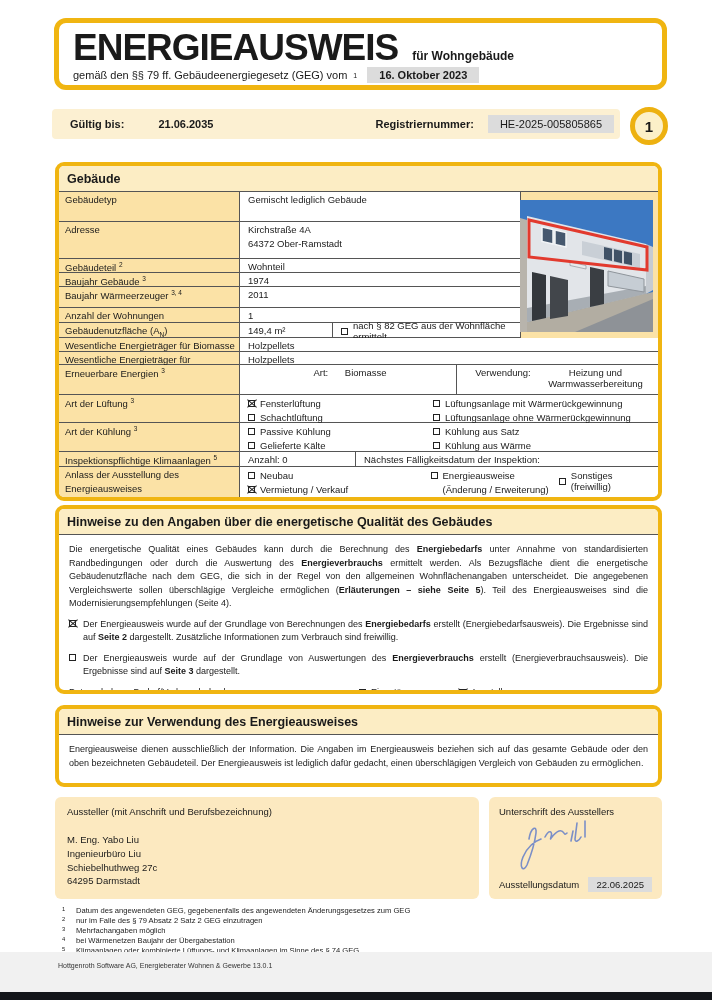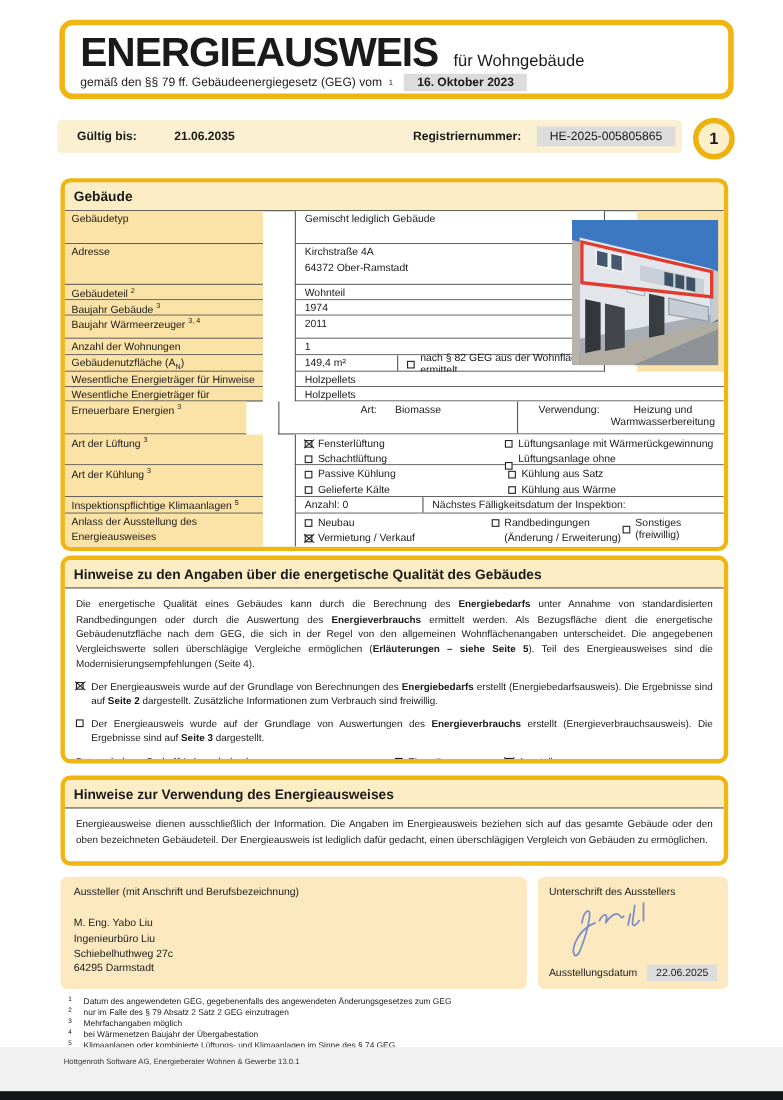--- a/index.html
+++ b/index.html
@@ -5,21 +5,21 @@
   * { margin:0; padding:0; box-sizing:border-box; }
   html,body { background:#fff; }
   body { font-family:"Liberation Sans","DejaVu Sans",sans-serif; color:#1a1a1a; }
   .page { position:relative; width:712px; height:1000px; background:#ffffff; overflow:hidden; }
 
   
   .header-box { position:absolute; left:54px; top:18px; width:613px; height:72px;
     border:5px solid #F0B511; border-radius:12px; background:#fff; padding:6px 12px 0 14px; }
   .title-line { display:flex; align-items:baseline; gap:14px; }
   .main-title { font-size:37px; font-weight:bold; letter-spacing:-1px; line-height:1.0; }
-  .title-sub { font-size:15px; font-weight:normal; }
+  .title-sub { font-size:12px; font-weight:bold; }
   .law-line { font-size:11px; margin-top:1px; display:flex; align-items:center; gap:4px; }
   .law-line sup { font-size:7px; margin-left:2px; }
   .gray-box { background:#DCDCDC; padding:2px 12px; font-size:11px; display:inline-block; }
   .law-line .gray-box { margin-left:6px; font-weight:bold; }
 
   
   .validity-bar { position:absolute; left:52px; top:109px; width:568px; height:30px;
     background:#FCF0D2; border-radius:4px; display:flex; align-items:center; font-size:11px;text-align:right; }
   .validity-bar .lbl1 { font-weight:bold; margin-left:18px; }
   .validity-bar .val1 { font-weight:bold; margin-left:34px; }
@@ -30,21 +30,21 @@
     display:flex; align-items:center; justify-content:center; font-size:15px; font-weight:bold; }
 
   
   .ysec { position:absolute; left:55px; width:607px; border:4px solid #F0B511; border-radius:9px;
     background:#fff; overflow:hidden; }
   .ysec-title { background:#FCEDC4; font-size:12.5px; font-weight:bold; padding:6px 8px 5px 8px;
     border-bottom:1px solid #555; }
 
   
   .btable { position:relative; font-size:9.5px; }
-  .brow { display:flex;gap:29px; }
+  .brow { display:flex; }
   .cell-l { width:180px; background:#FBE2A6; padding:2px 4px 0 6px; border-bottom:1px solid #555; }
   .cell-v { flex:1; background:#fff; padding:2px 4px 0 8px; border-left:1px solid #555; border-bottom:1px solid #555; }
   .withphoto .cell-v { flex:none; width:282px; border-right:1px solid #555; }
   .cell-sp { flex:1; background:#FBE2A6; }
   .brow sup { font-size:6.5px; }
   .brow sub { font-size:6.5px; }
   .subsplit { display:flex; padding:0; }
   .subsplit > div { padding:2px 4px 0 8px; }
   .vdiv { border-left:1px solid #555; }
   .cbline { display:flex; align-items:center; gap:5px; }
@@ -161,21 +161,21 @@
           <div style="width:92px;">149,4 m²</div>
           <div class="vdiv cbline" style="flex:1;">
             <span class="cb"></span>
             <span>nach § 82 GEG aus der Wohnfläche ermittelt</span>
           </div>
         </div>
         <div class="cell-sp"></div>
       </div>
 
       <div class="brow" style="height:14px;">
-        <div class="cell-l"><span>Wesentliche Energieträger für Hinweise</span> <sup>3</sup></div>
+        <div class="cell-l"><span>Wesentliche Energieträger für Biomasse</span> <sup>3</sup></div>
         <div class="cell-v">Holzpellets</div>
       </div>
 
       <div class="brow" style="height:13px;">
         <div class="cell-l"><span>Wesentliche Energieträger für Warmwasser</span> <sup>3</sup></div>
         <div class="cell-v">Holzpellets</div>
       </div>
 
       <div class="brow" style="height:30px;">
         <div class="cell-l"><span>Erneuerbare Energien</span> <sup>3</sup></div>
@@ -263,21 +263,21 @@
                 <span>Neubau</span>
               </span>
             <span class="cbline">
                 <span class="cb checked"></span>
                 <span>Vermietung / Verkauf</span>
               </span>
           </div>
           <div class="optcol" style="width:130px;">
             <span class="cbline">
                 <span class="cb"></span>
-                <span>Randbedingungen</span>
+                <span>Energieausweise</span>
               </span>
             <span style="padding-left:12px;">(Änderung / Erweiterung)</span>
           </div>
           <div class="optcol">
             <span class="cbline">
                 <span class="cb"></span>
                 <span>Sonstiges (freiwillig)</span>
               </span>
           </div>
         </div>

